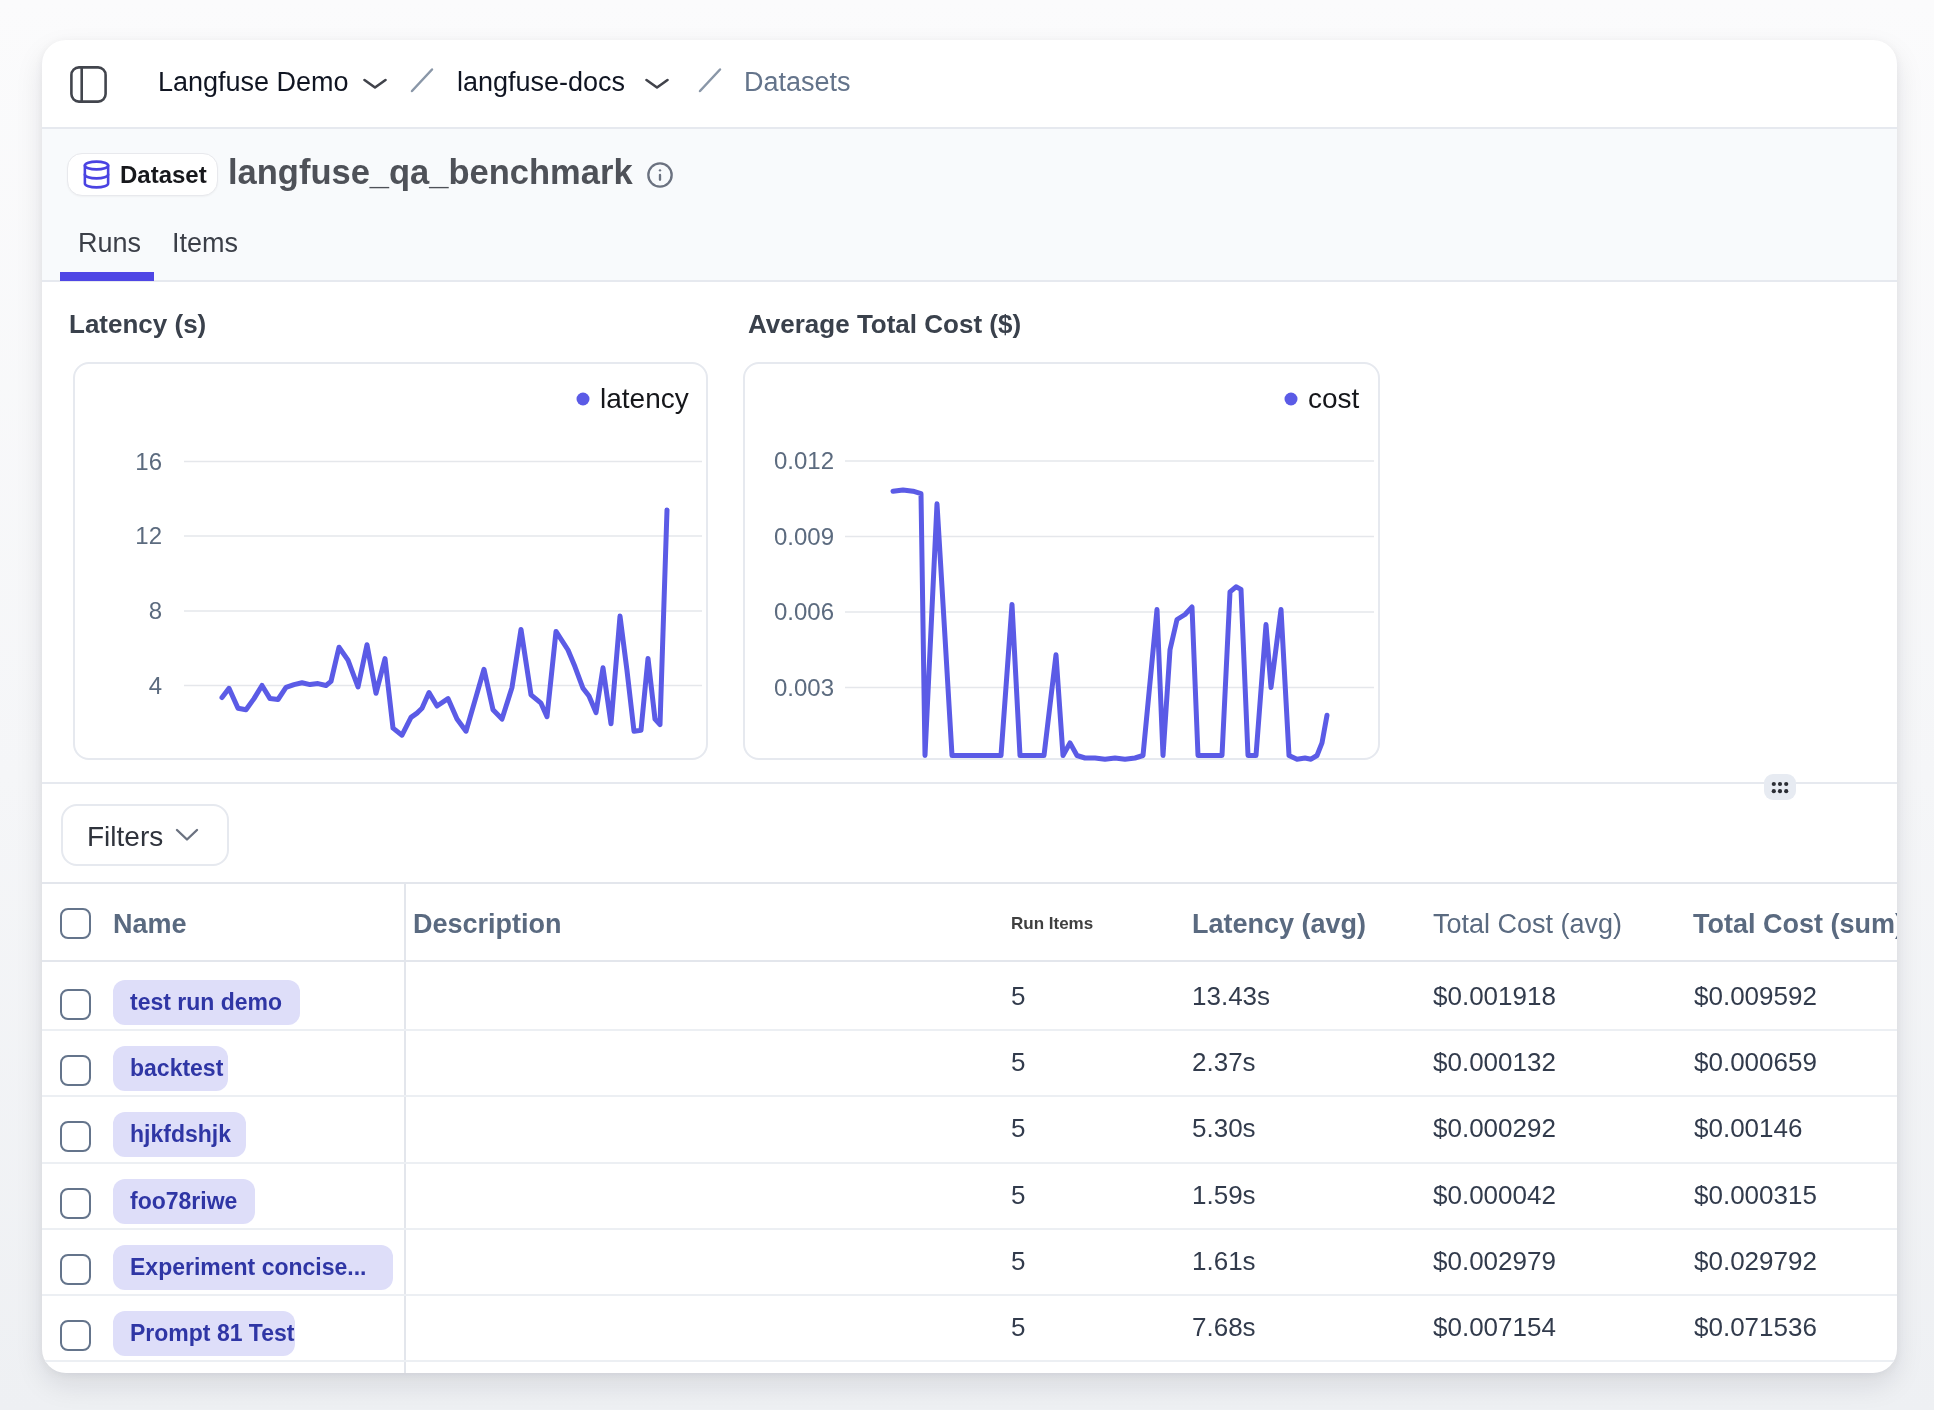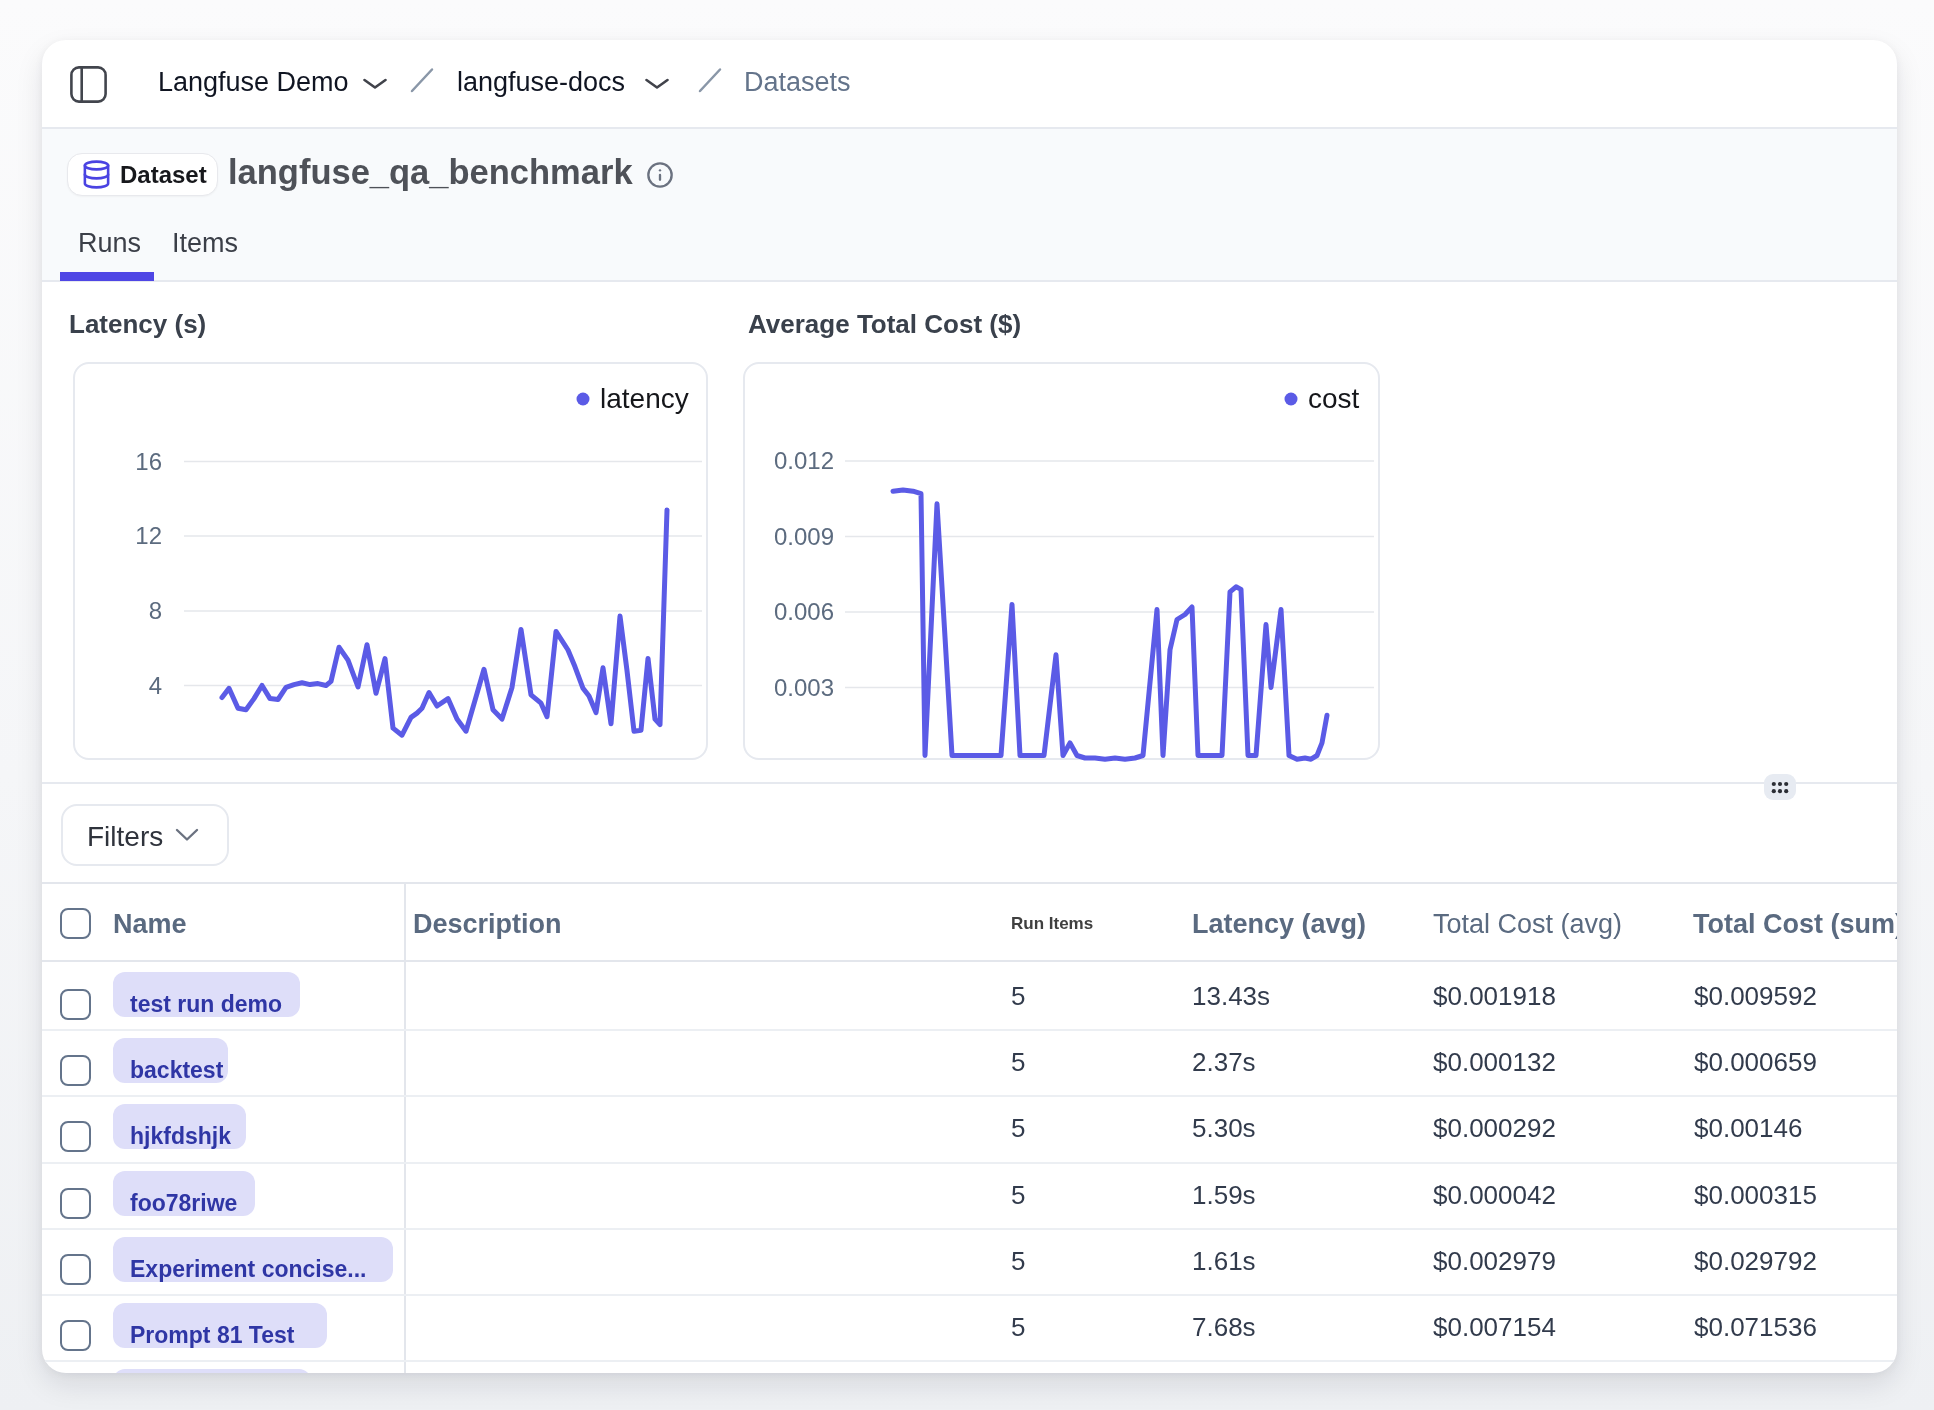--- a/index.html
+++ b/index.html
@@ -3,21 +3,21 @@
 * { margin:0; padding:0; box-sizing:border-box; }
 html,body { width:1934px; height:1410px; font-family:"Liberation Sans",sans-serif; }
 body { background:linear-gradient(180deg,#fbfbfc 0%,#f5f6f8 55%,#eef0f3 100%); position:relative; overflow:hidden; }
 .abs { position:absolute; }
 .card { left:42px; top:40px; width:1855px; height:1333px; background:#fff; border-radius:24px;
   box-shadow:0 12px 28px rgba(15,23,42,.10), 0 2px 8px rgba(15,23,42,.05); overflow:hidden; }
 .hdrsec { left:0; top:87px; width:1855px; height:155px; background:#f8fafc; border-top:2px solid #e6e9ef; border-bottom:2px solid #e6e9ef; }
 .txt { position:absolute; white-space:nowrap; }
 .chartcard { position:absolute; background:#fff; border:2px solid #e6e9ef; border-radius:16px; }
 .cbx { position:absolute; width:31px; height:31px; border:2.5px solid #64748b; border-radius:8px; background:#fff; }
-.badge { position:absolute; height:45px; background:#dedef9; border-radius:12px; color:#2f36a5; font-weight:bold; font-size:23px; line-height:45px; padding:10px 17px; white-space:nowrap; overflow:hidden; }
+.badge { position:absolute; height:45px; background:#dedef9; border-radius:12px; color:#2f36a5; font-weight:bold; font-size:23px; line-height:45px; padding:0 17px; white-space:nowrap; overflow:hidden;margin-top:8px; }
 .rowline { position:absolute; left:0; width:1855px; height:2px; background:#eceff3; }
 </style></head><body>
 <div class="abs card">
 
   <svg class="abs" style="left:27px;top:25px" width="40" height="40" viewBox="0 0 40 40" fill="none" stroke="#42454d" stroke-width="2.6" stroke-linecap="round" stroke-linejoin="round">
       <rect x="2.4" y="2.4" width="34.2" height="34.2" rx="7.5"></rect>
       <path d="M12.7 2.4v34.2"></path>
     </svg>
   <div class="txt" style="left:116px;top:22px;font-size:27px;line-height:40px;color:#101522">Langfuse Demo</div>
   <svg class="abs" style="left:321px;top:38px" width="24" height="12" viewBox="0 0 24 12" fill="none" stroke="#41434b" stroke-width="2.6" stroke-linecap="round" stroke-linejoin="round">
@@ -146,20 +146,20 @@
 <div class="txt" style="left:1652px;top:1136px;font-size:26px;line-height:38px;color:#323b4c">$0.000315</div>
 <div class="rowline" style="top:1188px"></div>
 <div class="cbx" style="left:18px;top:1214px"></div>
 <div class="badge" style="left:71px;top:1197px;width:280px">Experiment concise...</div>
 <div class="txt" style="left:969px;top:1202px;font-size:26px;line-height:38px;color:#323b4c">5</div>
 <div class="txt" style="left:1150px;top:1202px;font-size:26px;line-height:38px;color:#323b4c">1.61s</div>
 <div class="txt" style="left:1391px;top:1202px;font-size:26px;line-height:38px;color:#323b4c">$0.002979</div>
 <div class="txt" style="left:1652px;top:1202px;font-size:26px;line-height:38px;color:#323b4c">$0.029792</div>
 <div class="rowline" style="top:1254px"></div>
 <div class="cbx" style="left:18px;top:1280px"></div>
-<div class="badge" style="left:71px;top:1263px;width:214px">Prompt 81 Test</div>
+<div class="badge" style="left:71px;top:1263px;width:182px">Prompt 81 Test</div>
 <div class="txt" style="left:969px;top:1268px;font-size:26px;line-height:38px;color:#323b4c">5</div>
 <div class="txt" style="left:1150px;top:1268px;font-size:26px;line-height:38px;color:#323b4c">7.68s</div>
 <div class="txt" style="left:1391px;top:1268px;font-size:26px;line-height:38px;color:#323b4c">$0.007154</div>
 <div class="txt" style="left:1652px;top:1268px;font-size:26px;line-height:38px;color:#323b4c">$0.071536</div>
 <div class="rowline" style="top:1320px"></div>
 <div class="badge" style="left:71px;top:1329px;width:198px;">&nbsp;</div>
 </div>
 
 </body></html>

